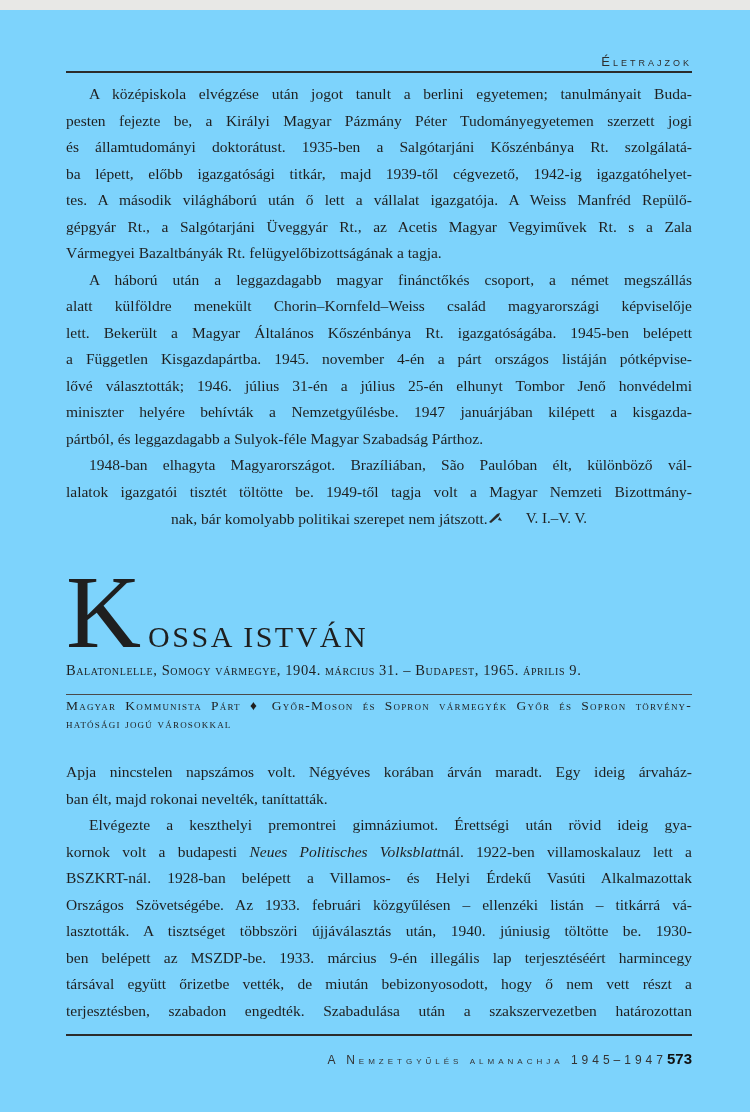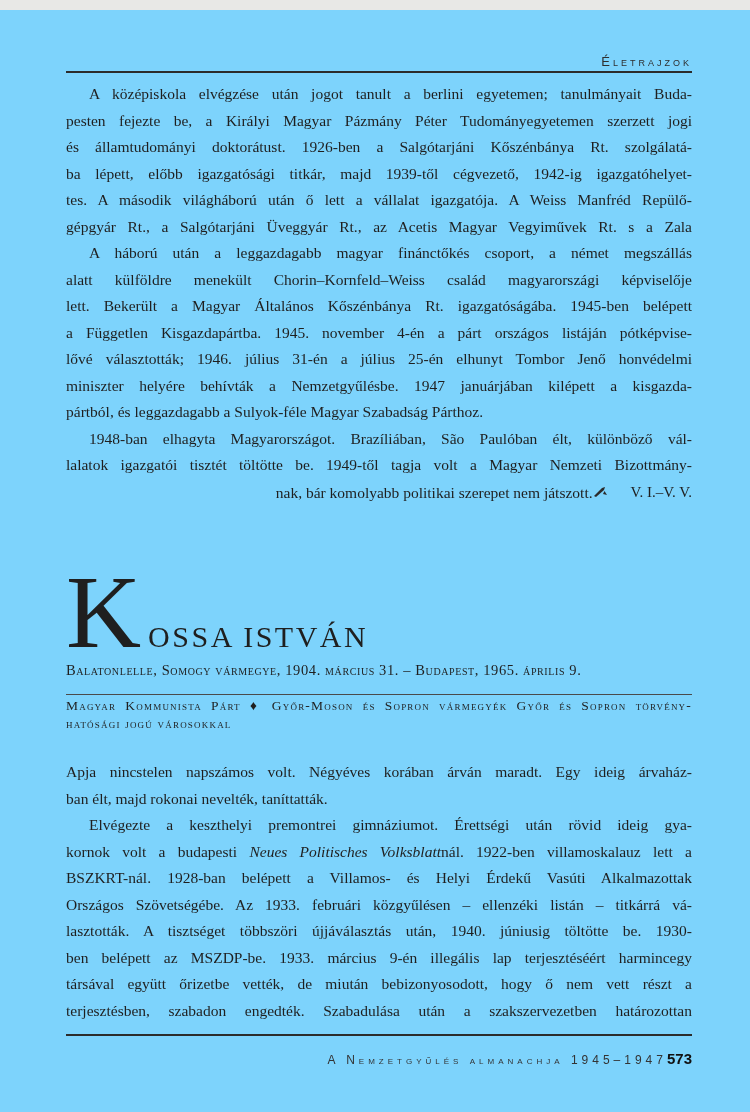--- a/index.html
+++ b/index.html
@@ -27,21 +27,21 @@
   .ln {
     font-size:15.5px; line-height:26.5px;
     text-align:justify; text-align-last:justify;
     white-space:normal;
   }
   .ln.last { text-align-last:left; }
   .ln.indent { text-indent:23px; }
   .it { font-style:italic; }
 
   
-  .sigline { display:flex; justify-content:flex-end; align-items:baseline; }
+  .sigline { display:flex; justify-content:center; align-items:baseline; }
   .sig { display:inline-flex; align-items:center; gap:23px; font-size:15px; white-space:nowrap; }
   .pen svg { display:block; }
 
   
   .name { top:550px; margin:0; display:flex; align-items:baseline; gap:7px; font-weight:normal; }
   .initial { font-size:104px; line-height:1; letter-spacing:0; }
   .name .rest { font-size:30px; line-height:1; letter-spacing:2.5px; }
 
   .sc-serif { font-variant:small-caps; }
   .vital { top:652px; font-size:14.5px; letter-spacing:0.6px; line-height:16px; }
@@ -67,24 +67,25 @@
 
     <div class="abs running-header">
       <span class="sc-sans">Életrajzok</span>
     </div>
     <div class="abs rule" style="top:61px;"></div>
 
     <section class="abs prev">
       <div class="para">
         <div class="ln indent">A középiskola elvégzése után jogot tanult a berlini egyetemen; tanulmányait Buda-</div>
         <div class="ln">pesten fejezte be, a Királyi Magyar Pázmány Péter Tudományegyetemen szerzett jogi</div>
-        <div class="ln">és államtudományi doktorátust. 1926-ben a Salgótarjáni Kőszénbánya Rt. szolgálatá-</div>
+        <div class="ln">és államtudományi doktorátust. 1935-ben a Salgótarjáni Kőszénbánya Rt. szolgálatá-</div>
         <div class="ln">ba lépett, előbb igazgatósági titkár, majd 1939-től cégvezető, 1942-ig igazgatóhelyet-</div>
         <div class="ln">tes. A második világháború után ő lett a vállalat igazgatója. A Weiss Manfréd Repülő-</div>
         <div class="ln">gépgyár Rt., a Salgótarjáni Üveggyár Rt., az Acetis Magyar Vegyiművek Rt. s a Zala</div>
+        <div class="ln last">Vármegyei Bazaltbányák Rt. felügyelőbizottságának a tagja.</div>
       </div>
       <div class="para">
         <div class="ln indent">A háború után a leggazdagabb magyar finánctőkés csoport, a német megszállás</div>
         <div class="ln">alatt külföldre menekült Chorin–Kornfeld–Weiss család magyarországi képviselője</div>
         <div class="ln">lett. Bekerült a Magyar Általános Kőszénbánya Rt. igazgatóságába. 1945-ben belépett</div>
         <div class="ln">a Független Kisgazdapártba. 1945. november 4-én a párt országos listáján pótképvise-</div>
         <div class="ln">lővé választották; 1946. július 31-én a július 25-én elhunyt Tombor Jenő honvédelmi</div>
         <div class="ln">miniszter helyére behívták a Nemzetgyűlésbe. 1947 januárjában kilépett a kisgazda-</div>
         <div class="ln last">pártból, és leggazdagabb a Sulyok-féle Magyar Szabadság Párthoz.</div>
       </div>

